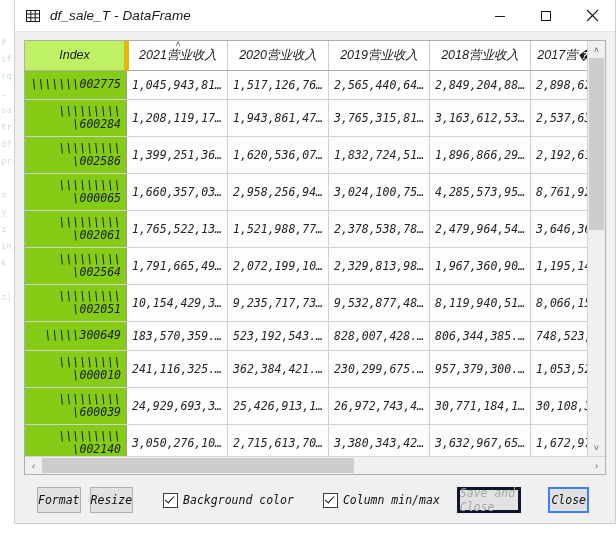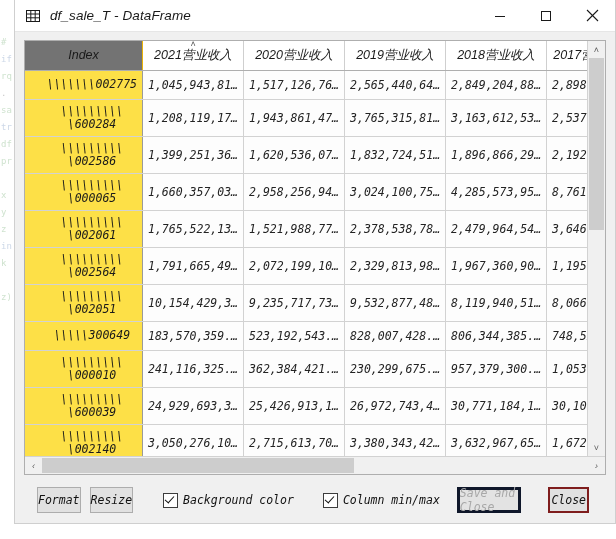--- a/index.html
+++ b/index.html
@@ -66,34 +66,34 @@
 
   table{border-collapse:collapse;table-layout:fixed;
         font-family:"DejaVu Sans Mono", monospace;font-size:11.5px;}
   thead th{
     height:29px;background:#ffffff;color:#1a1a1a;
     font-family:"Liberation Sans", sans-serif;font-size:12.5px;font-weight:400;
     border-right:1px solid #cfcfcf;border-bottom:1px solid #aeaeae;
     text-align:center;padding:0;position:relative;
     box-sizing:border-box;
   }
-  thead th.idxh{background:#737373;border-right:1px solid #eab308;}
+  thead th.idxh{background:#bef264;border-right:5px solid #eab308;}
   thead th .sortmark{
     position:absolute;left:50%;top:-1px;transform:translateX(-50%);
     font-size:9px;color:#555;line-height:8px;
   }
   tbody td{
     border-right:1px solid #d2d2d2;border-bottom:1px solid #d2d2d2;
     padding:0 5px;color:#232323;white-space:nowrap;overflow:hidden;
     box-sizing:border-box;background:#fdfdfd;
     text-align:left;
   }
   tbody td.idx{
-    background:#fde047;color:#1a1a1a;border-right:1px solid #9a9a9a;
-    text-align:center;padding-left:22px;line-height:13px;
+    background:#84cc16;color:#1a1a1a;border-right:1px solid #9a9a9a;
+    text-align:right;padding-left:6px;line-height:13px;
     font-size:11.5px;
   }
   tbody td.idx .l2{display:block;}
   tbody tr.r1 td{height:29px;}
   tbody tr.r2 td{height:37px;}
 
   .colw-idx{width:117px;}
   .colw{width:107px;}
 
   
@@ -138,21 +138,21 @@
   }
   .chkbox.on::after{
     content:"";position:absolute;left:3px;top:0px;width:4px;height:8px;
     border:solid #111;border-width:0 1.6px 1.6px 0;transform:rotate(42deg);
   }
   #btn-saveclose{
     width:120px;background:#e3e3e3;border:3px solid #0f172a;color:#a8a8a8;
     margin-left:auto;margin-right:10px;
   }
   #btn-close{
-    width:75px;border:2px solid #7f1d1d;background:#e1e1e1;color:#111;
+    width:75px;border:2px solid #3b82f6;background:#e1e1e1;color:#111;
     margin-right:4px;
     margin-left:17px;
   }
 </style>
 </head>
 <body>
 
 <div id="backdrop"><span class="g">#</span>
 <span class="b">if</span>
 <span class="g">rq</span>

